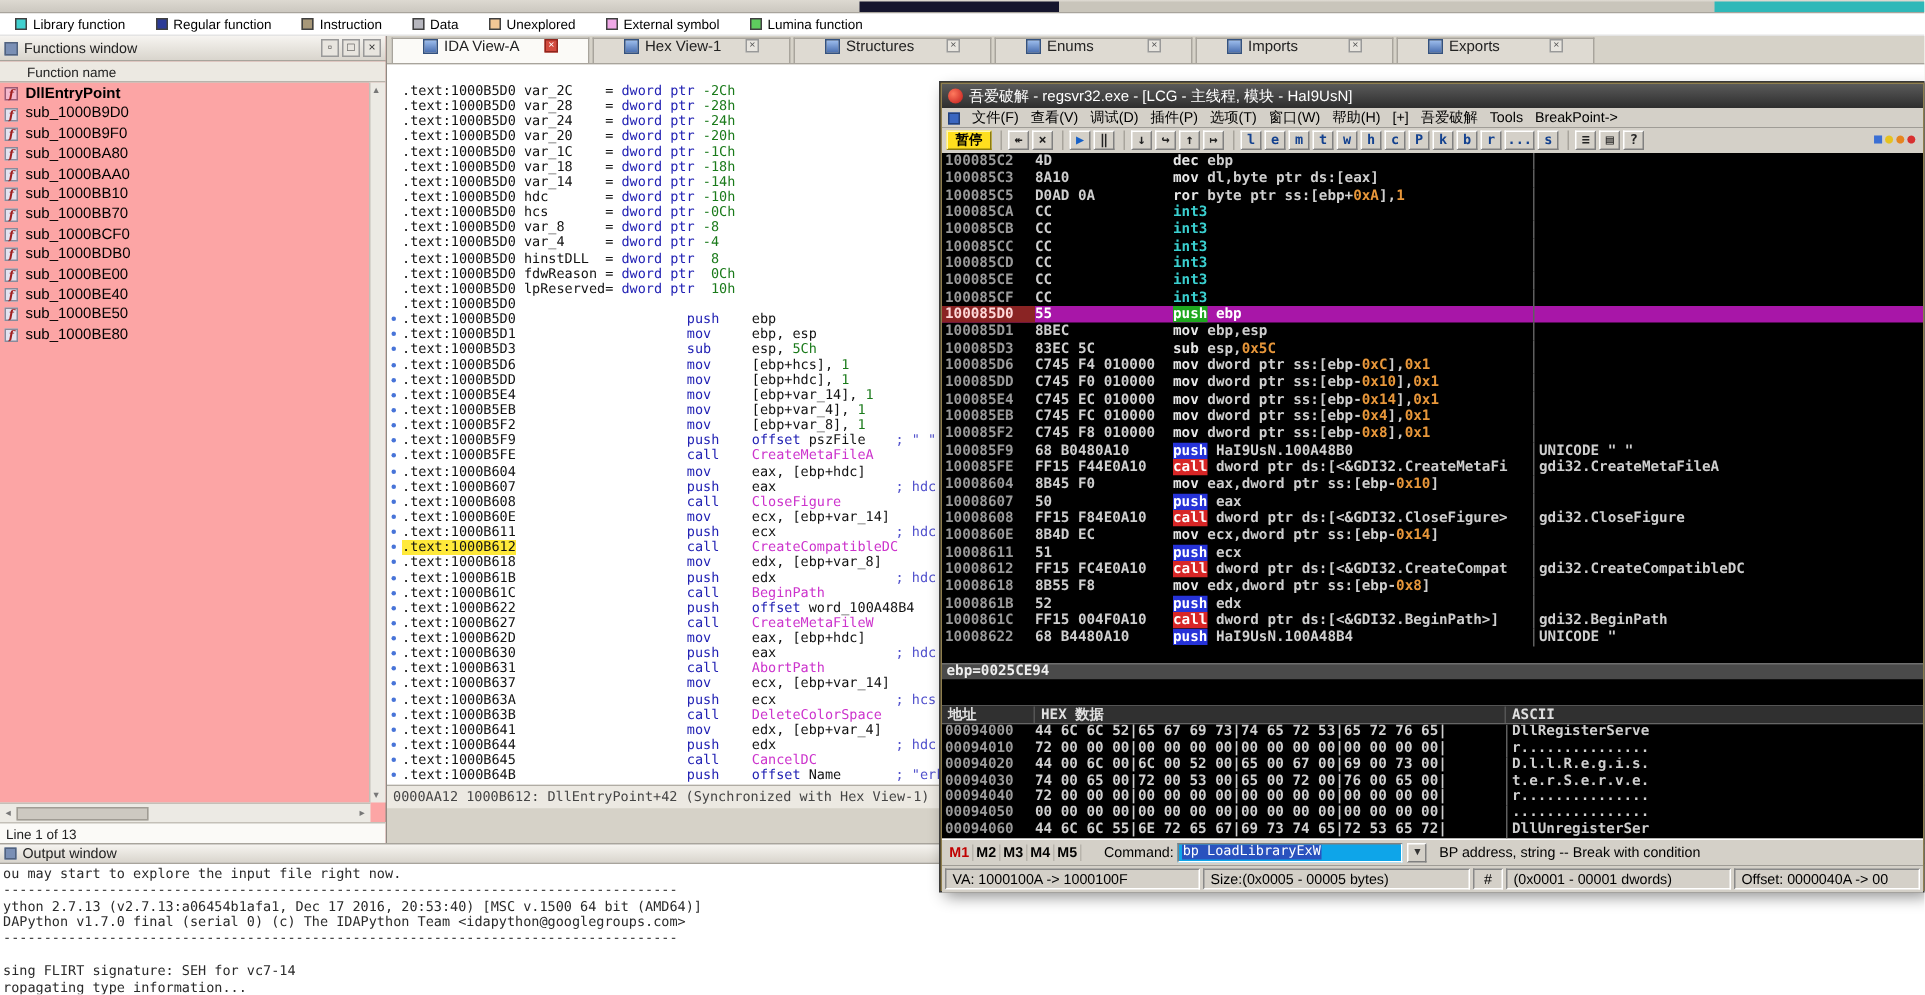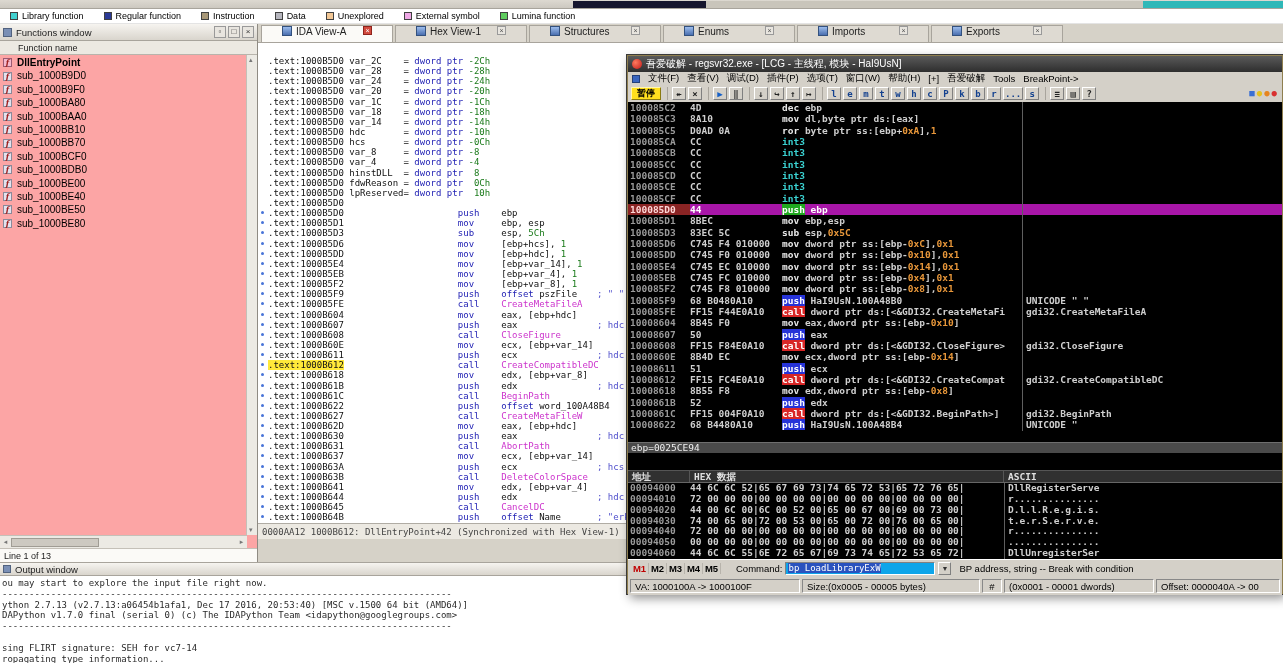--- a/index.html
+++ b/index.html
@@ -68,21 +68,21 @@
 .drow{display:flex;height:11.33px;white-space:pre}
 .c-addr{width:62px;flex-shrink:0;color:#9a9a9a;padding-left:2px;overflow:hidden}
 .c-bytes{width:92px;flex-shrink:0;color:#cfcfcf;overflow:hidden}
 .c-ins{width:240px;flex-shrink:0;overflow:hidden}
 .c-cmt{flex:1;color:#cfcfcf;border-left:1px solid #5f5f5f;padding-left:3px;overflow:hidden}
 .ds-m{color:#e8e8e8}.ds-o{color:#cfcfcf}.ds-n{color:#e8973a}.ds-i{color:#3ad0d0}
 .ds-p{background:#2633d8;color:#fff}.ds-cl{background:#d82626;color:#fff}.ds-g{background:#1fa81f;color:#fff}
 .drow.cur{background:#a816a8}
 .drow.cur .c-addr{background:#8a2424;color:#ffd8d8}
 .drow.cur .ds-o,.drow.cur .c-bytes,.drow.cur .c-cmt{color:#fff}
-.dbg-infoline{height:11px;background:#4a4a4a;border-top:1px solid #6e6e6e;color:#efefef;font-size:9.5px;font-weight:normal;line-height:10px;padding-left:3px}
+.dbg-infoline{height:11px;background:#4a4a4a;border-top:1px solid #6e6e6e;color:#efefef;font-size:9.5px;font-weight:bold;line-height:10px;padding-left:3px}
 .dbg-infopane{height:18px;background:#000;border-bottom:1px solid #555}
 .dbg-hexhdr{height:12px;background:#303030;border-bottom:1px solid #666;display:flex;color:#e0e0e0;font-size:9.5px;font-weight:bold;line-height:11px}
 .hh{padding-left:4px;border-right:1px solid #555;overflow:hidden}
 .hh0{width:62px}.hh1{width:314px}.hh2{flex:1;border-right:none}
 .dbg-hex{height:76px;background:#000;font-size:9.5px;font-weight:bold;line-height:10.85px;overflow:hidden}
 .hrow{display:flex;height:10.85px;white-space:pre}
 .h-hex{width:314px;flex-shrink:0;color:#cfcfcf;overflow:hidden}
 .h-asc{flex:1;color:#cfcfcf;border-left:1px solid #5f5f5f;padding-left:3px;overflow:hidden}
 .dbg-cmd{height:18px;background:#d4d0c8;border-top:1px solid #fff;display:flex;align-items:center;gap:3px;padding:0 3px;font-family:"Liberation Sans",sans-serif;font-size:9.5px;color:#000}
 .mtabs{display:flex}
@@ -324,21 +324,21 @@
     <div class="dbg-dis" id="dbgdisasm">
         <div class="drow"><span class="c-addr">100085C2</span><span class="c-bytes">4D</span><span class="c-ins"><span class="ds-m">dec</span><span class="ds-o"> ebp</span></span><span class="c-cmt"></span></div>
         <div class="drow"><span class="c-addr">100085C3</span><span class="c-bytes">8A10</span><span class="c-ins"><span class="ds-m">mov</span><span class="ds-o"> dl,byte ptr ds:[eax]</span></span><span class="c-cmt"></span></div>
         <div class="drow"><span class="c-addr">100085C5</span><span class="c-bytes">D0AD 0A</span><span class="c-ins"><span class="ds-m">ror</span><span class="ds-o"> byte ptr ss:[ebp+</span><span class="ds-n">0xA</span><span class="ds-o">],</span><span class="ds-n">1</span></span><span class="c-cmt"></span></div>
         <div class="drow"><span class="c-addr">100085CA</span><span class="c-bytes">CC</span><span class="c-ins"><span class="ds-i">int3</span></span><span class="c-cmt"></span></div>
         <div class="drow"><span class="c-addr">100085CB</span><span class="c-bytes">CC</span><span class="c-ins"><span class="ds-i">int3</span></span><span class="c-cmt"></span></div>
         <div class="drow"><span class="c-addr">100085CC</span><span class="c-bytes">CC</span><span class="c-ins"><span class="ds-i">int3</span></span><span class="c-cmt"></span></div>
         <div class="drow"><span class="c-addr">100085CD</span><span class="c-bytes">CC</span><span class="c-ins"><span class="ds-i">int3</span></span><span class="c-cmt"></span></div>
         <div class="drow"><span class="c-addr">100085CE</span><span class="c-bytes">CC</span><span class="c-ins"><span class="ds-i">int3</span></span><span class="c-cmt"></span></div>
         <div class="drow"><span class="c-addr">100085CF</span><span class="c-bytes">CC</span><span class="c-ins"><span class="ds-i">int3</span></span><span class="c-cmt"></span></div>
-        <div class="drow cur"><span class="c-addr">100085D0</span><span class="c-bytes">44</span><span class="c-ins"><span class="ds-g">push</span><span class="ds-o"> ebp</span></span><span class="c-cmt"></span></div>
+        <div class="drow cur"><span class="c-addr">100085D0</span><span class="c-bytes">55</span><span class="c-ins"><span class="ds-g">push</span><span class="ds-o"> ebp</span></span><span class="c-cmt"></span></div>
         <div class="drow"><span class="c-addr">100085D1</span><span class="c-bytes">8BEC</span><span class="c-ins"><span class="ds-m">mov</span><span class="ds-o"> ebp,esp</span></span><span class="c-cmt"></span></div>
         <div class="drow"><span class="c-addr">100085D3</span><span class="c-bytes">83EC 5C</span><span class="c-ins"><span class="ds-m">sub</span><span class="ds-o"> esp,</span><span class="ds-n">0x5C</span></span><span class="c-cmt"></span></div>
         <div class="drow"><span class="c-addr">100085D6</span><span class="c-bytes">C745 F4 010000</span><span class="c-ins"><span class="ds-m">mov</span><span class="ds-o"> dword ptr ss:[ebp-</span><span class="ds-n">0xC</span><span class="ds-o">],</span><span class="ds-n">0x1</span></span><span class="c-cmt"></span></div>
         <div class="drow"><span class="c-addr">100085DD</span><span class="c-bytes">C745 F0 010000</span><span class="c-ins"><span class="ds-m">mov</span><span class="ds-o"> dword ptr ss:[ebp-</span><span class="ds-n">0x10</span><span class="ds-o">],</span><span class="ds-n">0x1</span></span><span class="c-cmt"></span></div>
         <div class="drow"><span class="c-addr">100085E4</span><span class="c-bytes">C745 EC 010000</span><span class="c-ins"><span class="ds-m">mov</span><span class="ds-o"> dword ptr ss:[ebp-</span><span class="ds-n">0x14</span><span class="ds-o">],</span><span class="ds-n">0x1</span></span><span class="c-cmt"></span></div>
         <div class="drow"><span class="c-addr">100085EB</span><span class="c-bytes">C745 FC 010000</span><span class="c-ins"><span class="ds-m">mov</span><span class="ds-o"> dword ptr ss:[ebp-</span><span class="ds-n">0x4</span><span class="ds-o">],</span><span class="ds-n">0x1</span></span><span class="c-cmt"></span></div>
         <div class="drow"><span class="c-addr">100085F2</span><span class="c-bytes">C745 F8 010000</span><span class="c-ins"><span class="ds-m">mov</span><span class="ds-o"> dword ptr ss:[ebp-</span><span class="ds-n">0x8</span><span class="ds-o">],</span><span class="ds-n">0x1</span></span><span class="c-cmt"></span></div>
         <div class="drow"><span class="c-addr">100085F9</span><span class="c-bytes">68 B0480A10</span><span class="c-ins"><span class="ds-p">push</span><span class="ds-o"> HaI9UsN.100A48B0</span></span><span class="c-cmt">UNICODE " "</span></div>
         <div class="drow"><span class="c-addr">100085FE</span><span class="c-bytes">FF15 F44E0A10</span><span class="c-ins"><span class="ds-cl">call</span><span class="ds-o"> dword ptr ds:[&lt;&amp;GDI32.CreateMetaFi</span></span><span class="c-cmt">gdi32.CreateMetaFileA</span></div>
         <div class="drow"><span class="c-addr">10008604</span><span class="c-bytes">8B45 F0</span><span class="c-ins"><span class="ds-m">mov</span><span class="ds-o"> eax,dword ptr ss:[ebp-</span><span class="ds-n">0x10</span><span class="ds-o">]</span></span><span class="c-cmt"></span></div>

